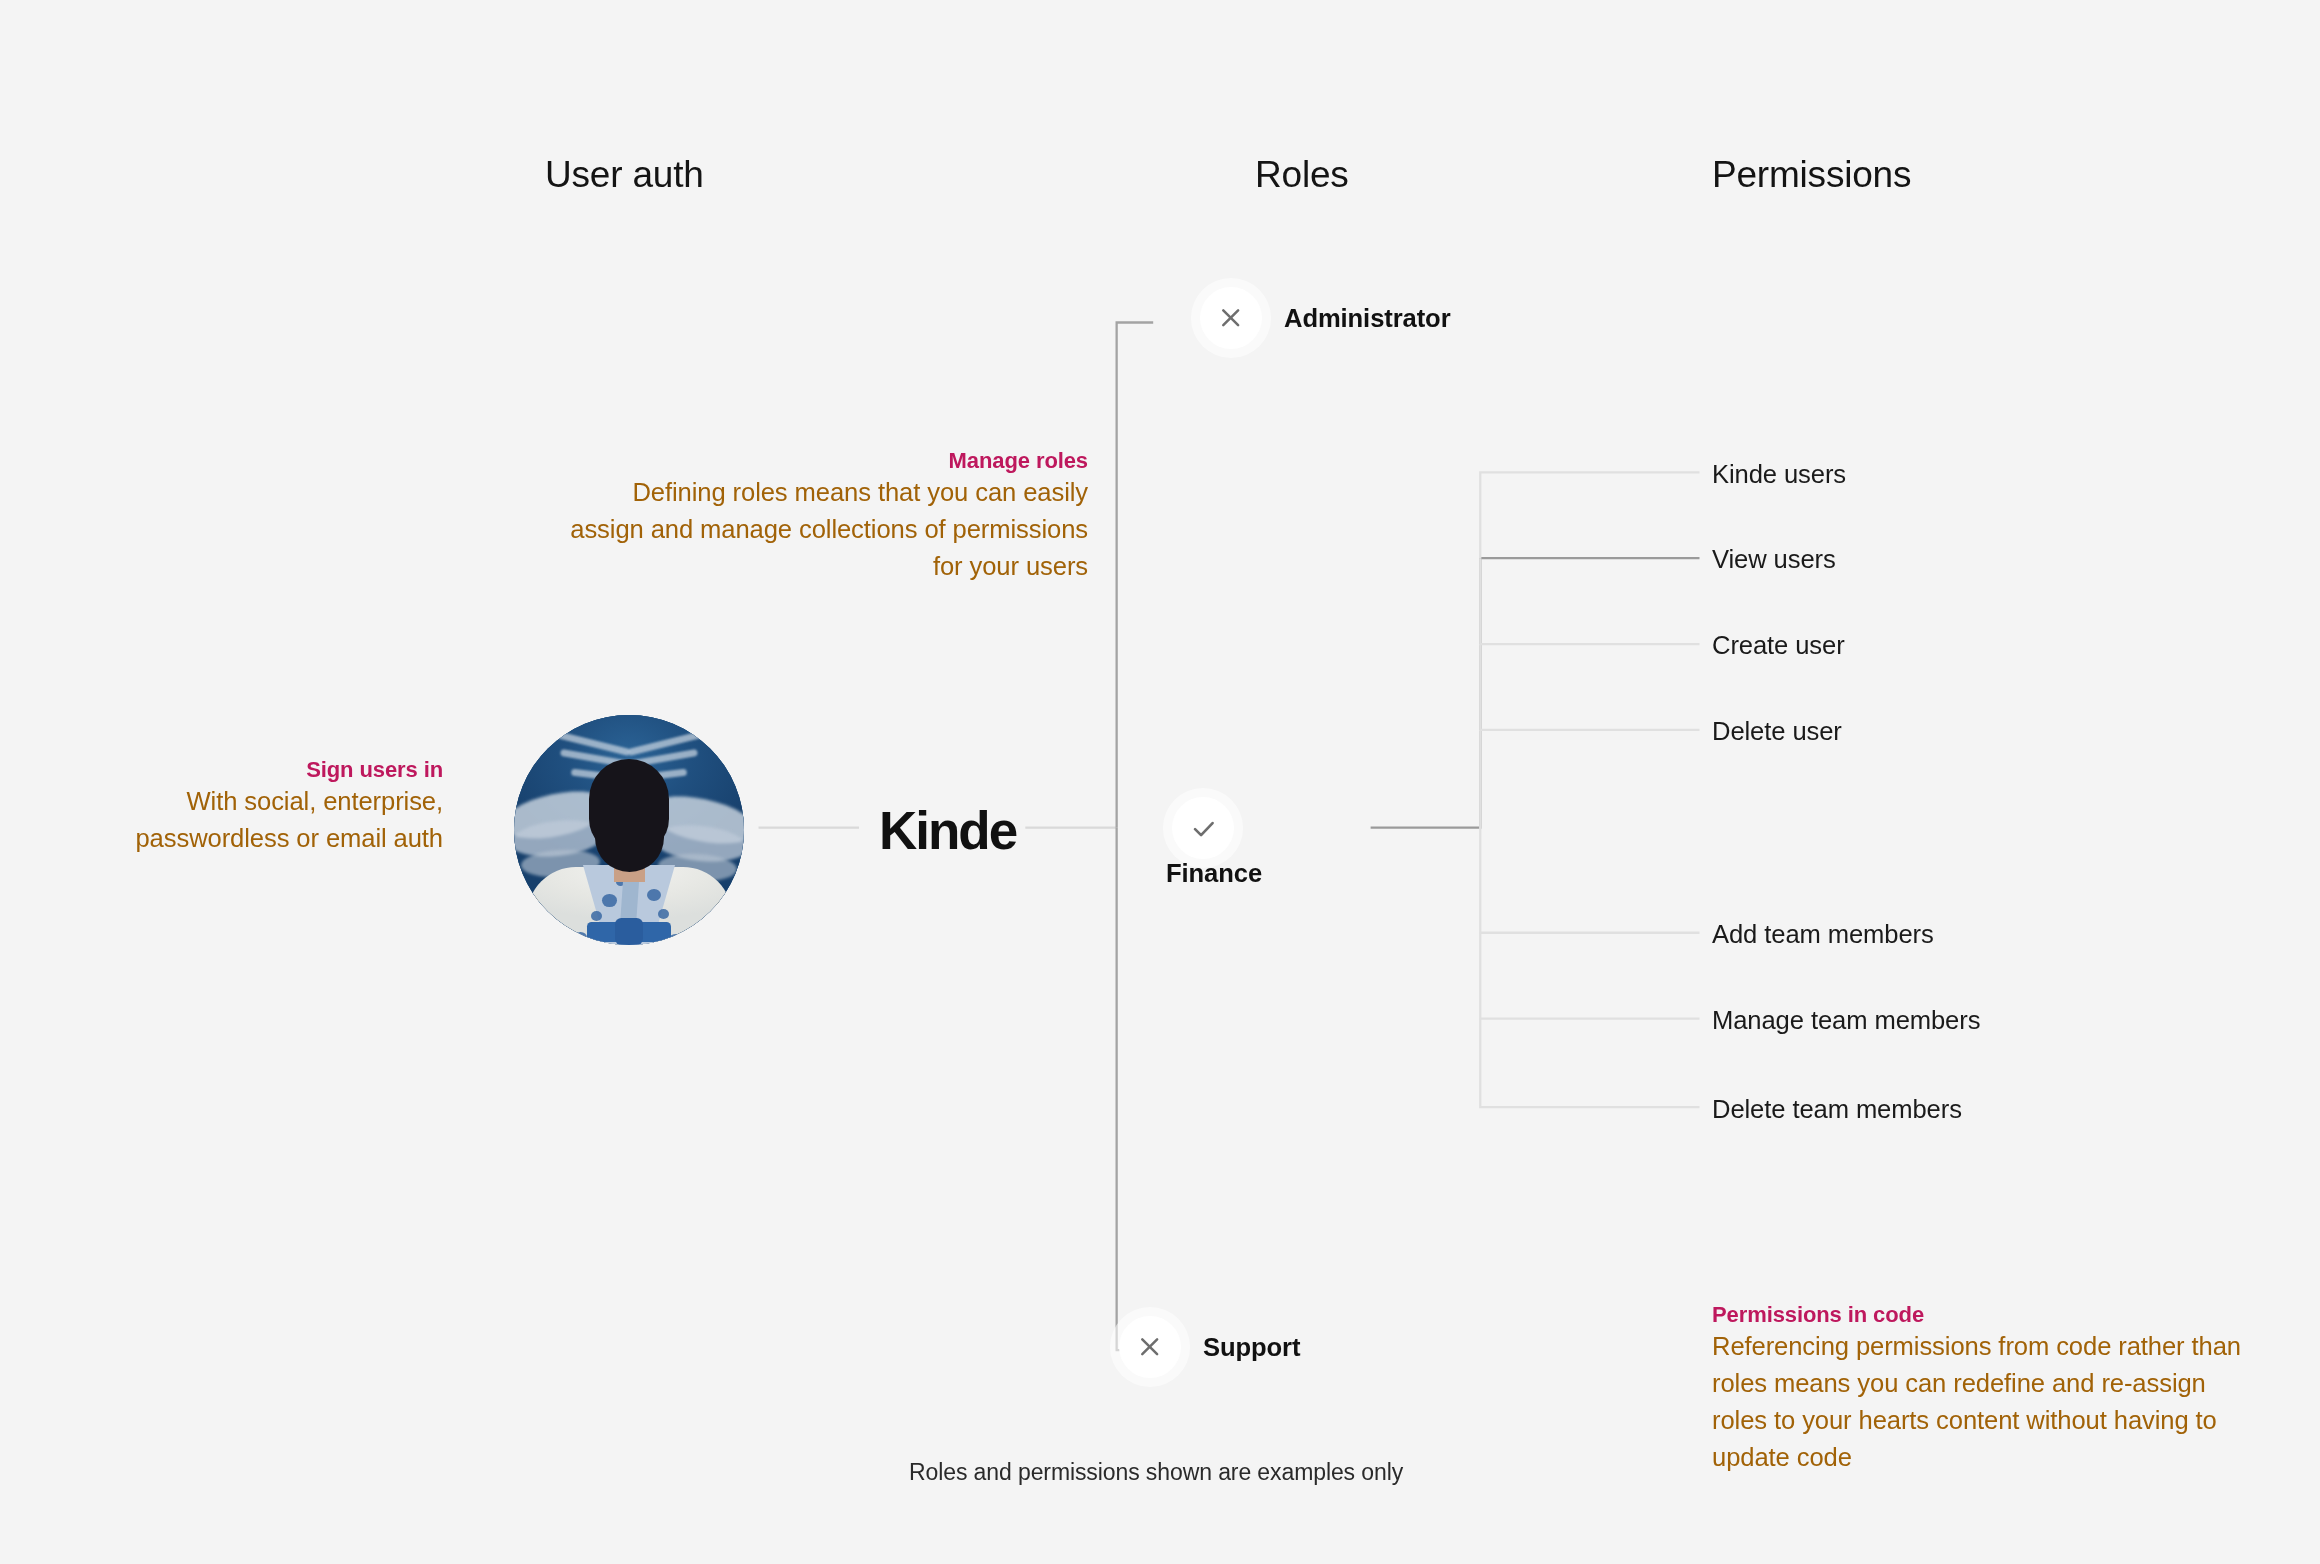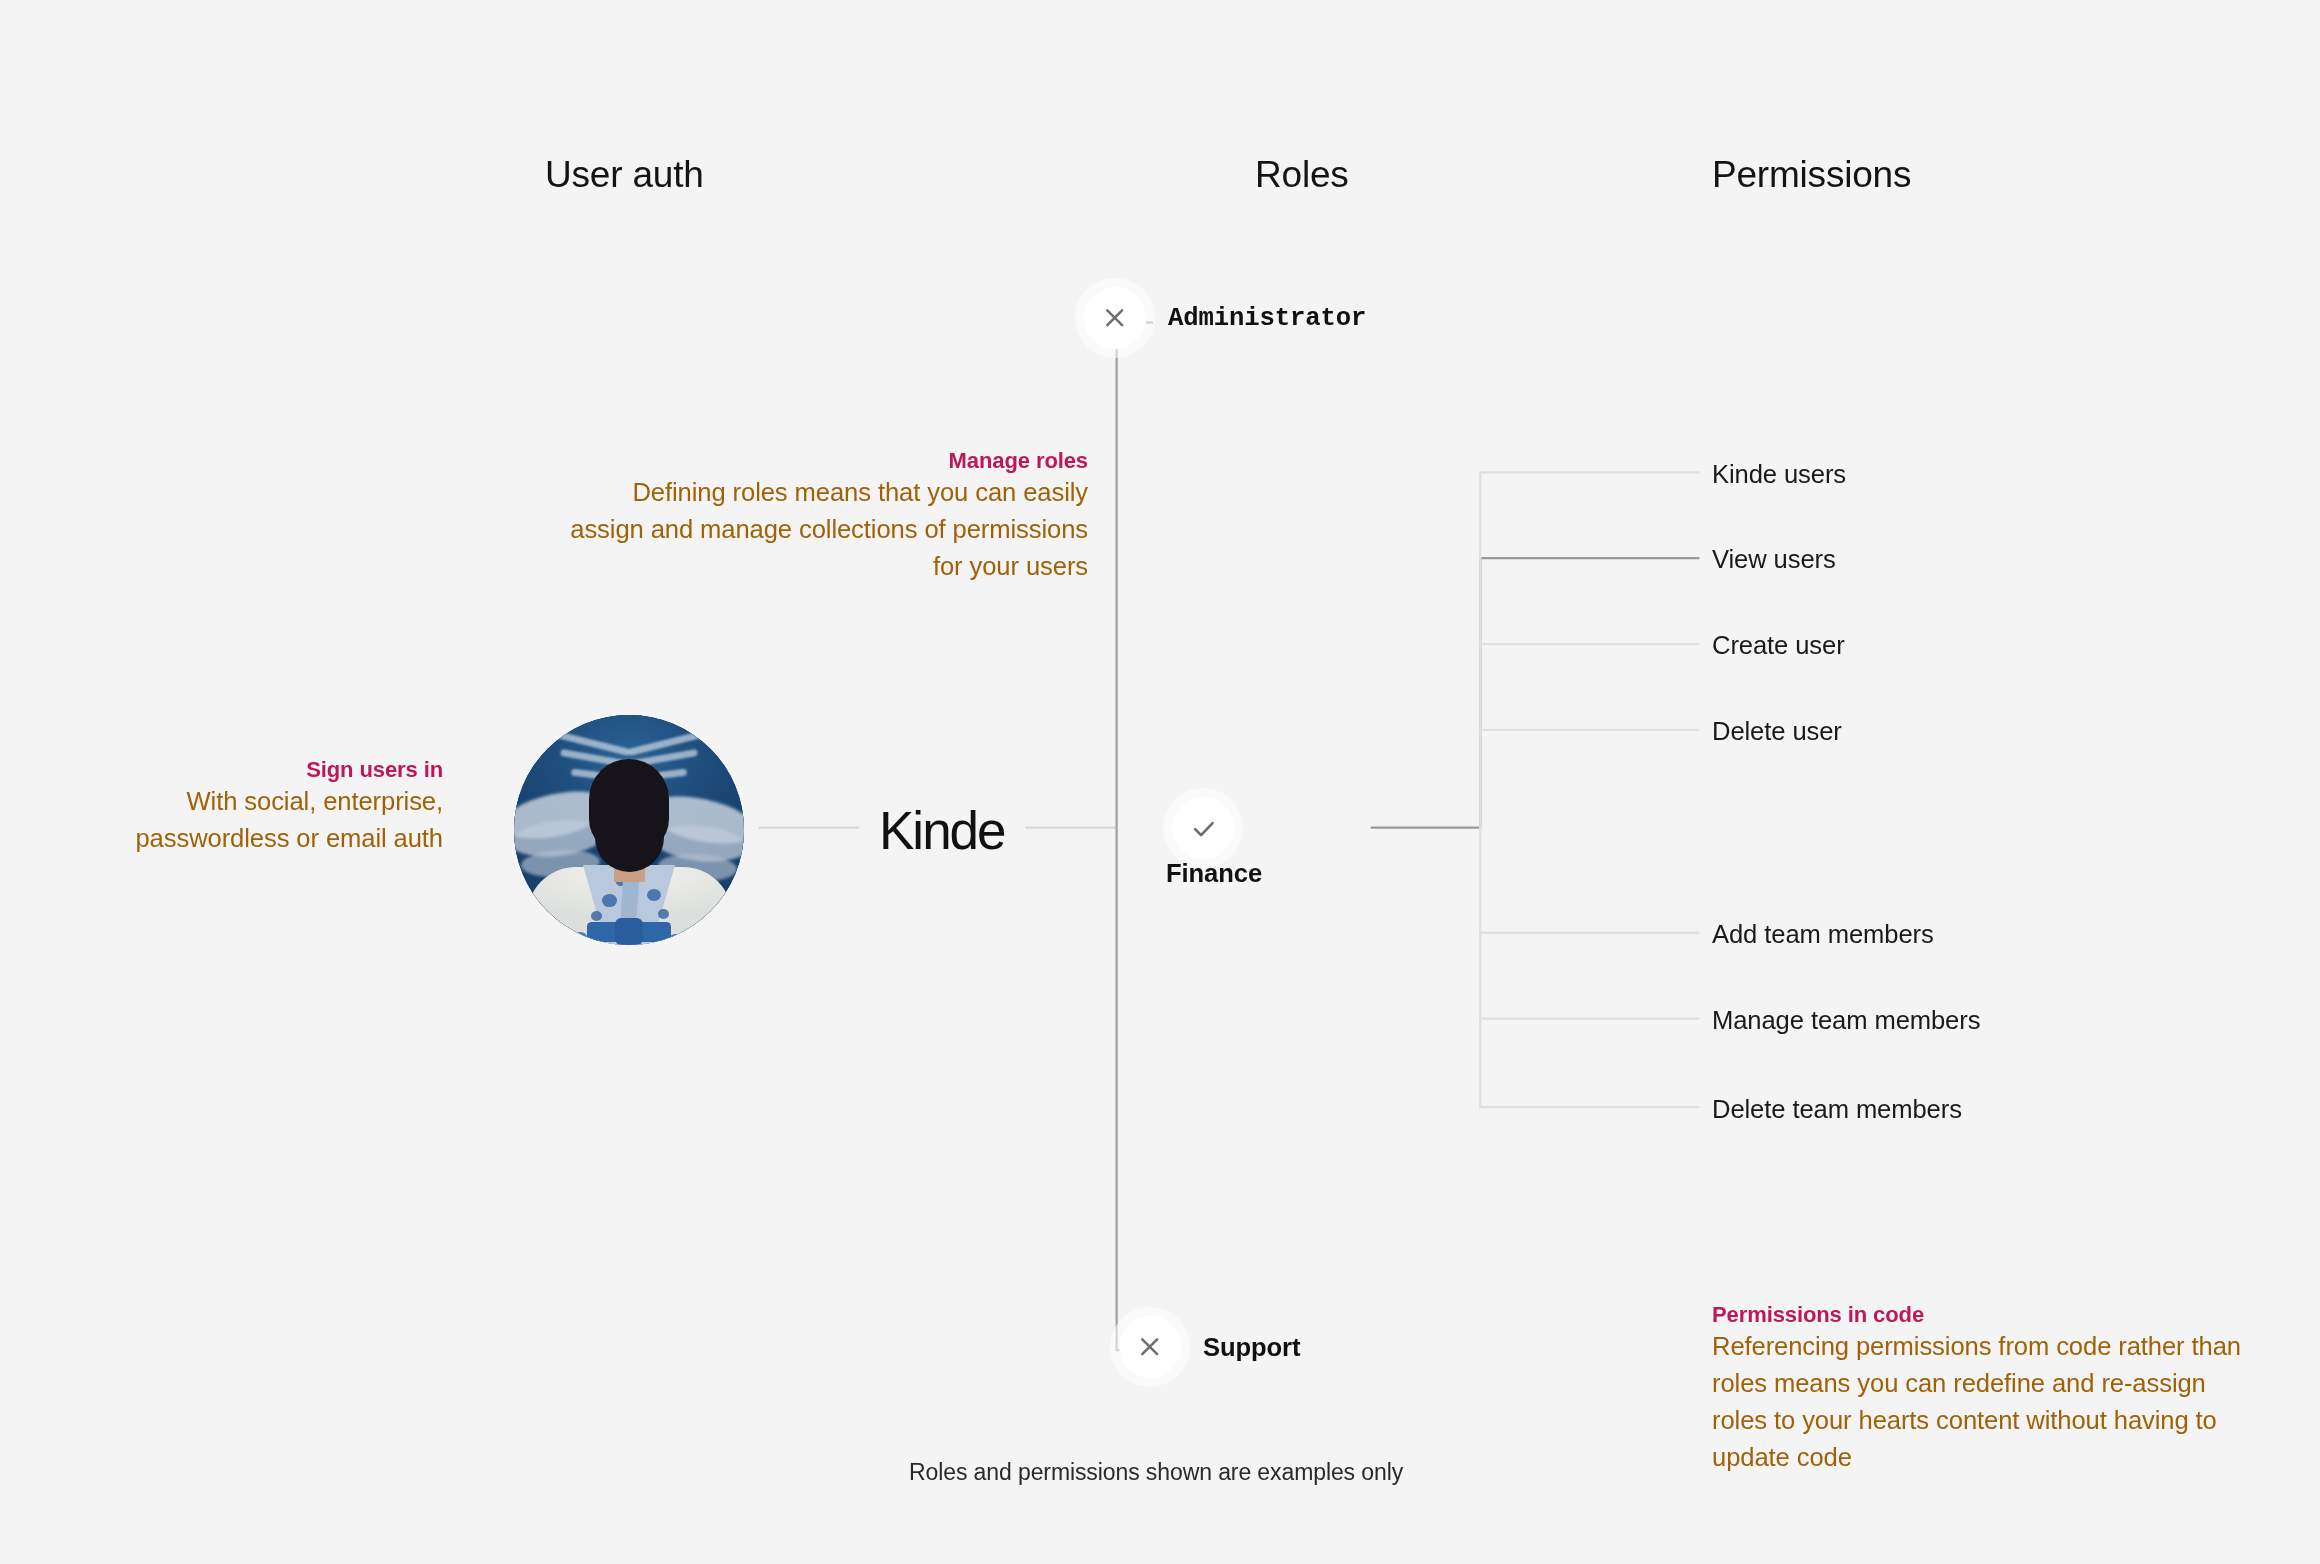--- a/index.html
+++ b/index.html
@@ -178,21 +178,21 @@
   .fl6 { left: 155px; top: 219px; width: 12.8px; height: 11px; }
   .fl7 { left: 102px; top: 163px; width: 9.1px; height: 8.2px; }
   .fl8 { left: 128px; top: 216px; width: 10px; height: 9.1px; }
 
   
   #kinde {
     position: absolute;
     left: 879px;
     top: 800px;
     font-size: 53px;
-    font-weight: 400;
+    font-weight: 700;
     letter-spacing: -2px;
     color: #111111;
     white-space: nowrap;
   }
 
   
   .role-node {
     position: absolute;
     display: flex;
     align-items: center;
@@ -208,21 +208,21 @@
     box-shadow: 0 0 0 9.1px rgba(255,255,255,0.55);
   }
   .role-label {
     margin-left: 22px;
     font-size: 25.6px;
     font-weight: 700;
     color: #111111;
     white-space: nowrap;
     letter-spacing: -0.1px;
   }
-  #role-administrator { left: 1084px; top: 287px; font-family: Liberation Mono, monospace; }
+  #role-administrator { left: 1200px; top: 287px; }
   #role-finance       { left: 1144px; top: 797px; flex-direction: column; }
   #role-support       { left: 1119px; top: 1316px; }
 
   
   .perm-label {
     position: absolute;
     left: 1712px;
     font-size: 25.6px;
     font-weight: 400;
     color: #1a1a1a;

